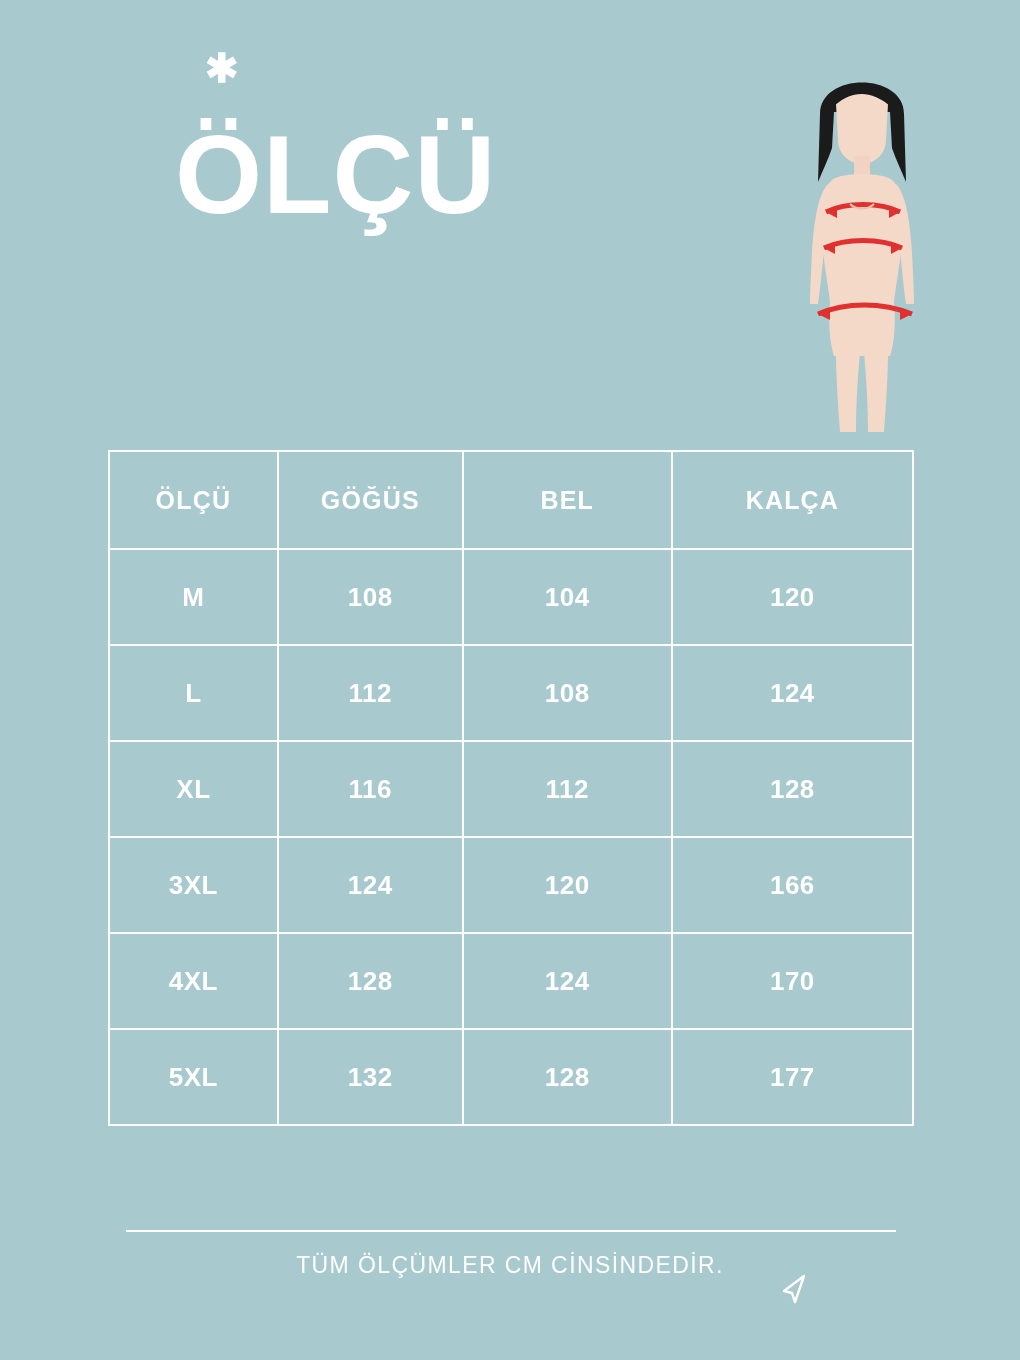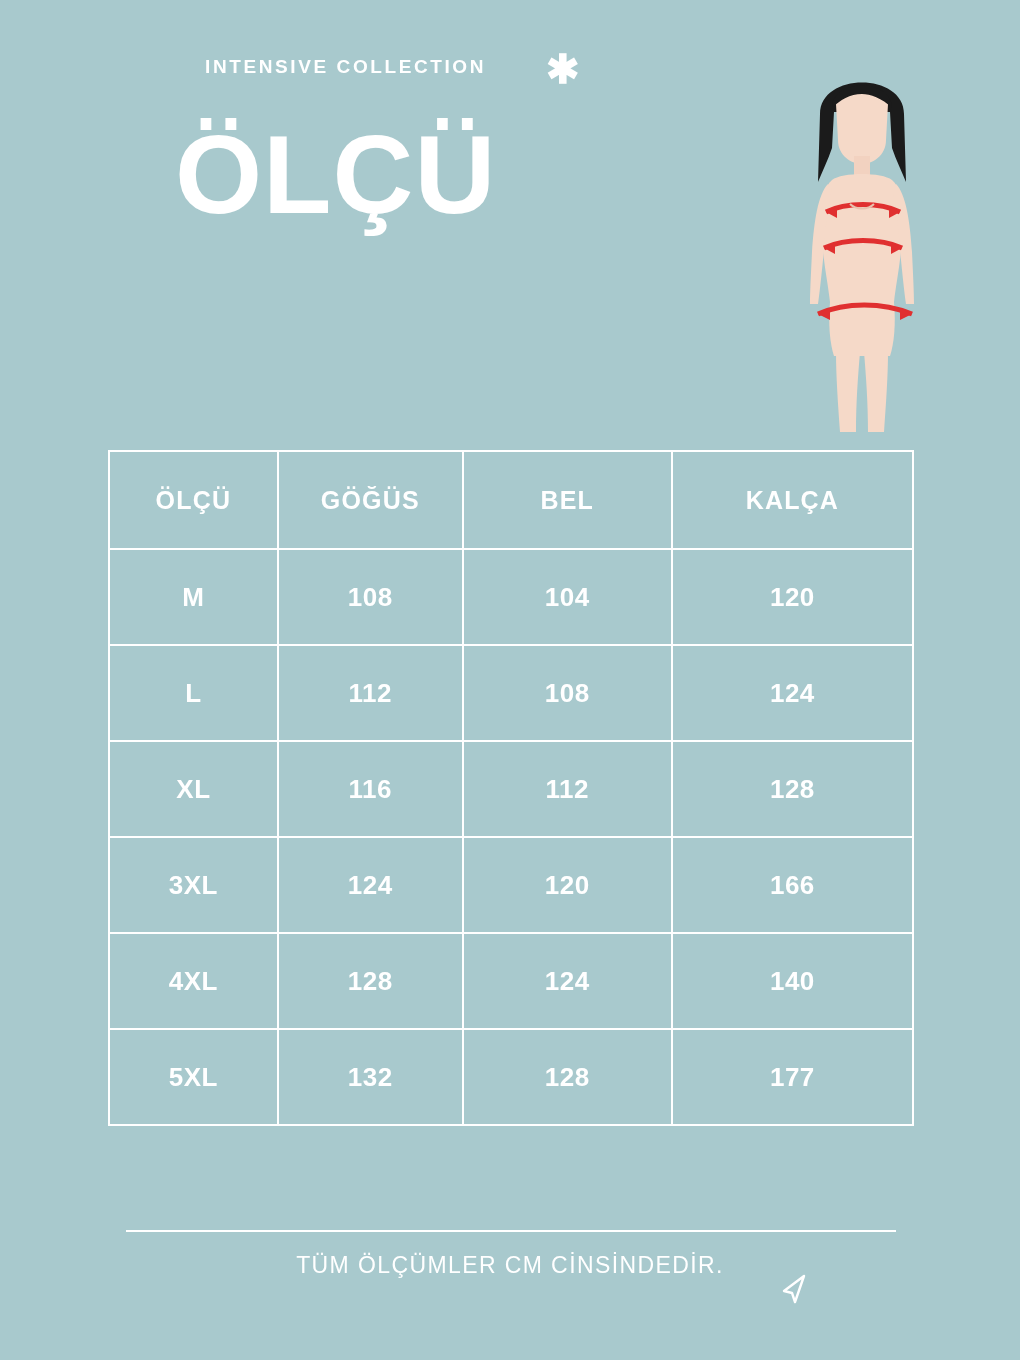--- a/index.html
+++ b/index.html
@@ -132,21 +132,20 @@
     width: 34px;
     height: 40px;
   }
 </style>
 </head>
 <body>
 
 <div class="page">
 
   <div class="brand-row">
-    <span class="brand-text">INTENSIVE COLLECTION</span>
     <span class="asterisk">✱</span>
   </div>
 
   <div class="title">
     <span class="line1">ÖLÇÜ</span>
   </div>
 
   <svg class="figure" viewBox="0 0 200 390">
 
     <path d="M58 62 C58 20, 142 20, 142 62 L144 130 C140 120, 134 108, 130 96 L128 60 L72 60 L70 96 C66 108, 60 120, 56 130 Z" fill="#1b1b1b"></path>
@@ -220,21 +219,21 @@
         <tr>
           <td>3XL</td>
           <td>124</td>
           <td>120</td>
           <td>166</td>
         </tr>
         <tr>
           <td>4XL</td>
           <td>128</td>
           <td>124</td>
-          <td>140</td>
+          <td>170</td>
         </tr>
         <tr>
           <td>5XL</td>
           <td>132</td>
           <td>128</td>
           <td>177</td>
         </tr>
       </tbody>
     </table>
   </div>

